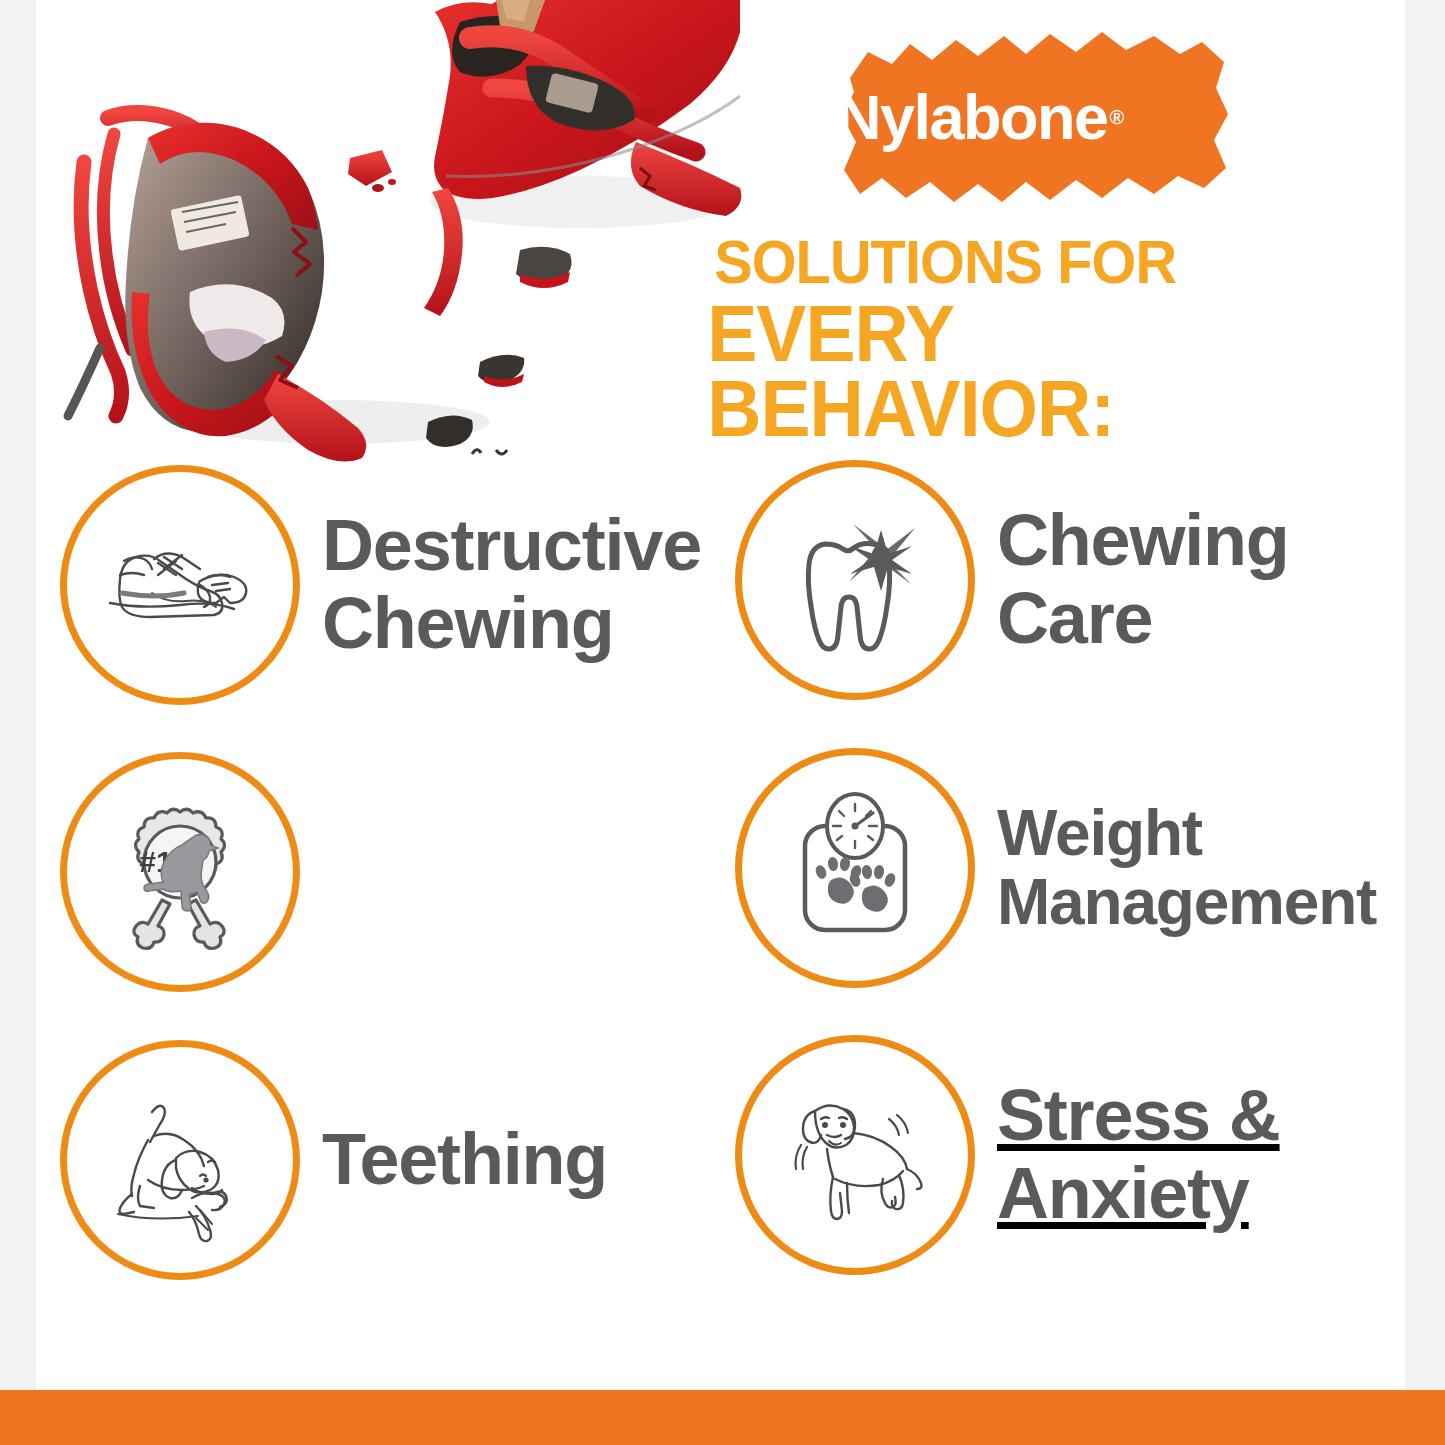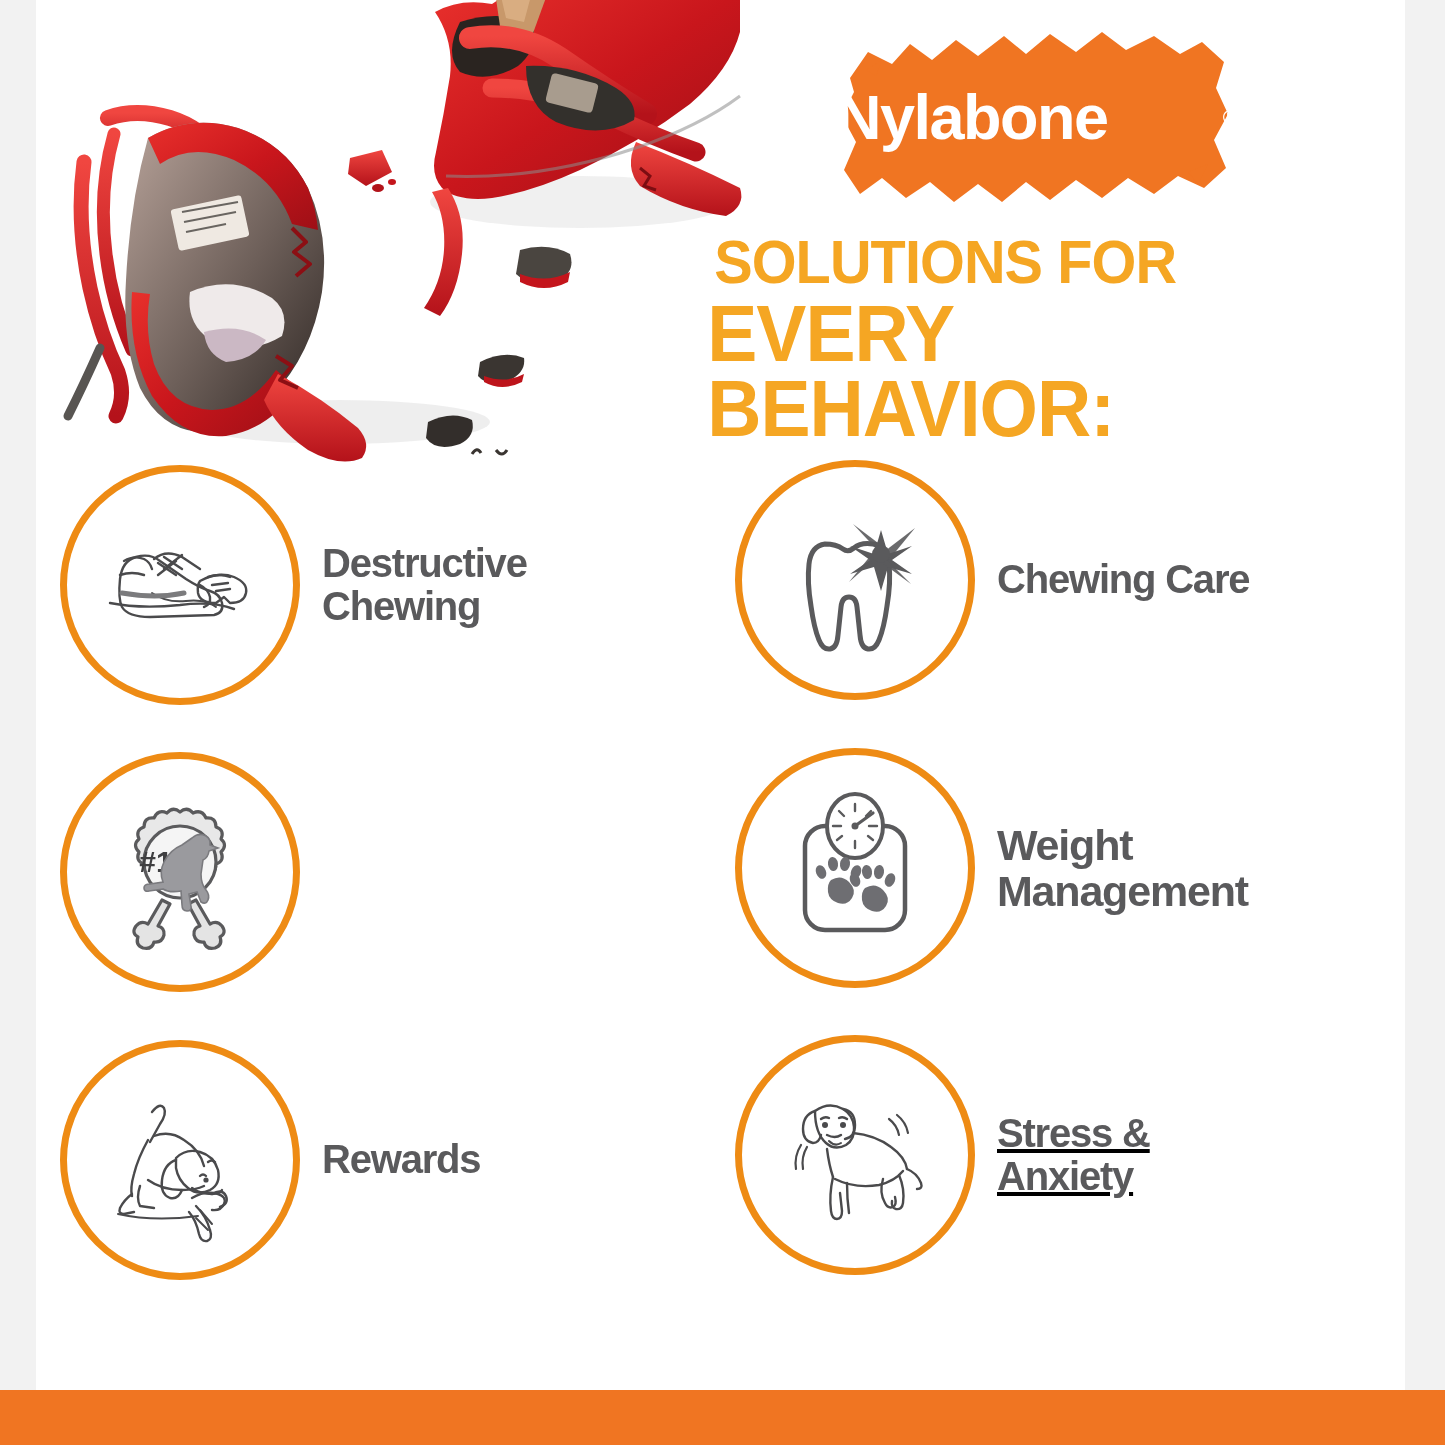--- a/index.html
+++ b/index.html
@@ -60,21 +60,21 @@
     width: 400px;
     height: 190px;
   }
   #brand-logo svg { display: block; width: 100%; height: 100%; }
   #brand-wordmark {
     position: absolute;
     left: 0; top: 0;
     width: 400px; height: 190px;
     display: flex;
     align-items: center;
-    justify-content: space-between;
+    justify-content: flex-start;
     font-size: 63px;
     font-weight: bold;
     color: #ffffff;
     letter-spacing: -1.5px;
     pointer-events: none;
   }
   #brand-wordmark sup {
     font-size: 20px;
     vertical-align: super;
     margin-left: 2px;
@@ -124,35 +124,35 @@
   }
   .feature-circle svg {
     display: block;
     width: 168px;
     height: 168px;
   }
   .feature-label {
     margin-left: 22px;
     color: #5a5a5c;
     font-weight: bold;
-    font-size: 40px;
+    font-size: 72px;
     line-height: 1.08;
     letter-spacing: -1.2px;
     white-space: pre-line;
   }
 
   
   #feature-destructive-chewing { left: 60px;  top: 465px; }
   #feature-dental-care         { left: 735px; top: 460px; }
   #feature-training-rewards    { left: 60px;  top: 752px; }
   #feature-weight-management   { left: 735px; top: 748px; }
   #feature-teething            { left: 60px;  top: 1040px; }
   #feature-stress-anxiety      { left: 735px; top: 1035px; text-decoration: underline; }
 
-  #feature-weight-management .feature-label { font-size: 43px; }
+  #feature-weight-management .feature-label { font-size: 64px; }
 </style>
 </head>
 <body>
 
 <div id="page">
 
   <div id="card"></div>
 
   <div id="hero-photo">
     <svg viewBox="0 0 720 500" xmlns="http://www.w3.org/2000/svg">
@@ -436,21 +436,21 @@
         <path d="M112 86 q4 -3 7 0"></path>
 
         <path d="M96 122 q14 -8 26 -4 q9 3 6 10 q-3 7 -12 6"></path>
         <path d="M100 130 q10 10 14 24 q3 9 -3 11 q-6 1 -8 -7 q-3 -14 -10 -22"></path>
         <path d="M116 118 q10 -6 14 2 q3 8 -6 11"></path>
         <path d="M104 134 l12 14 M100 142 l12 12" stroke-width="2"></path>
 
         <path d="M22 138 q36 8 80 2" stroke-width="2"></path>
       </svg>
     </div>
-    <div class="feature-label">Rewards</div>
+    <div class="feature-label">Teething</div>
   </div>
 
   <div class="feature" id="feature-stress-anxiety">
     <div class="feature-circle">
       <svg viewBox="0 0 168 168" xmlns="http://www.w3.org/2000/svg" fill="none" stroke="#4a4a4c" stroke-width="2.4" stroke-linecap="round" stroke-linejoin="round">
 
         <path d="M44 40 q14 -10 28 -2 q10 6 11 18 q1 12 -8 18
                  q-11 6 -20 -2 q-11 -10 -11 -32 Z"></path>
 
         <path d="M44 40 q-12 4 -12 18 q0 12 10 14 q6 0 8 -8"></path>

